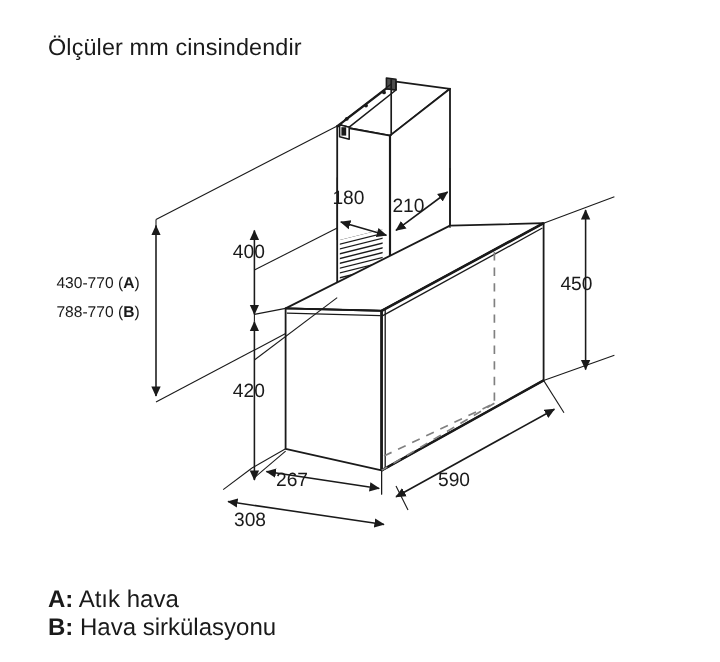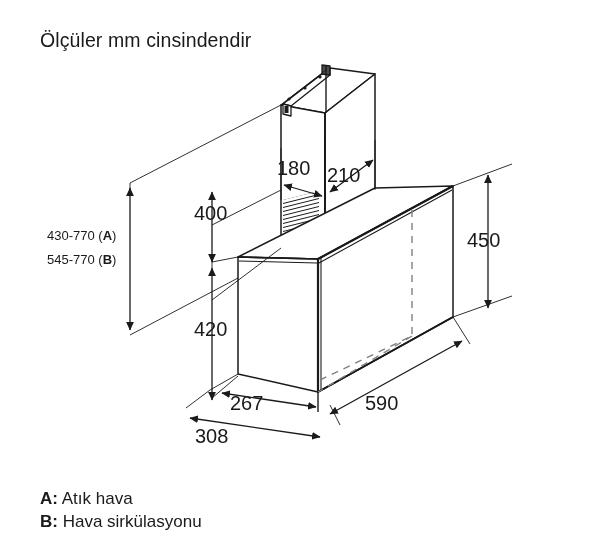--- a/index.html
+++ b/index.html
@@ -28,42 +28,42 @@
     color: #1a1a1a;
     font-family: "Liberation Sans", sans-serif;
   }
   #title-text {
     left: 40px;
     top: 29px;
     font-size: 19.5px;
     letter-spacing: 0.1px;
   }
   .dim-label {
-    font-size: 20px;
+    font-size: 16px;
     letter-spacing: 0px;
     text-align: right;
   }
   .rng-label {
     font-size: 13px;
   }
   .rng-label b {
     font-weight: bold;
   }
   #label-430 { left: 47px; top: 228px; }
   #label-545 { left: 47px; top: 252px; }
   #label-400 { left: 194px; top: 202px; }
   #label-180 { left: 277px; top: 157px; }
   #label-210 { left: 327px; top: 164px; }
   #label-450 { left: 467px; top: 229px; }
   #label-420 { left: 194px; top: 318px; }
   #label-267 { left: 230px; top: 392px; }
   #label-308 { left: 195px; top: 425px; }
   #label-590 { left: 365px; top: 392px; }
   .legend-line {
-    font-size: 17px;
+    font-size: 20px;
   }
   #legend-a { left: 40px; top: 489px; }
   #legend-b { left: 40px; top: 512px; }
   .legend-line b { font-weight: bold; }
   svg { display: block; }
 </style>
 </head>
 <body>
 
 <div id="stage">
@@ -214,21 +214,21 @@
     </g>
 
   </svg>
 
   <div class="txt rng-label" id="label-430">
     <span>430-770</span>
     <span>(<b>A</b>)</span>
   </div>
 
   <div class="txt rng-label" id="label-545">
-    <span>545-770</span>
+    <span>788-770</span>
     <span>(<b>B</b>)</span>
   </div>
 
   <div class="txt dim-label" id="label-400">400</div>
 
   <div class="txt dim-label" id="label-180">180</div>
 
   <div class="txt dim-label" id="label-210">210</div>
 
   <div class="txt dim-label" id="label-450">450</div>

